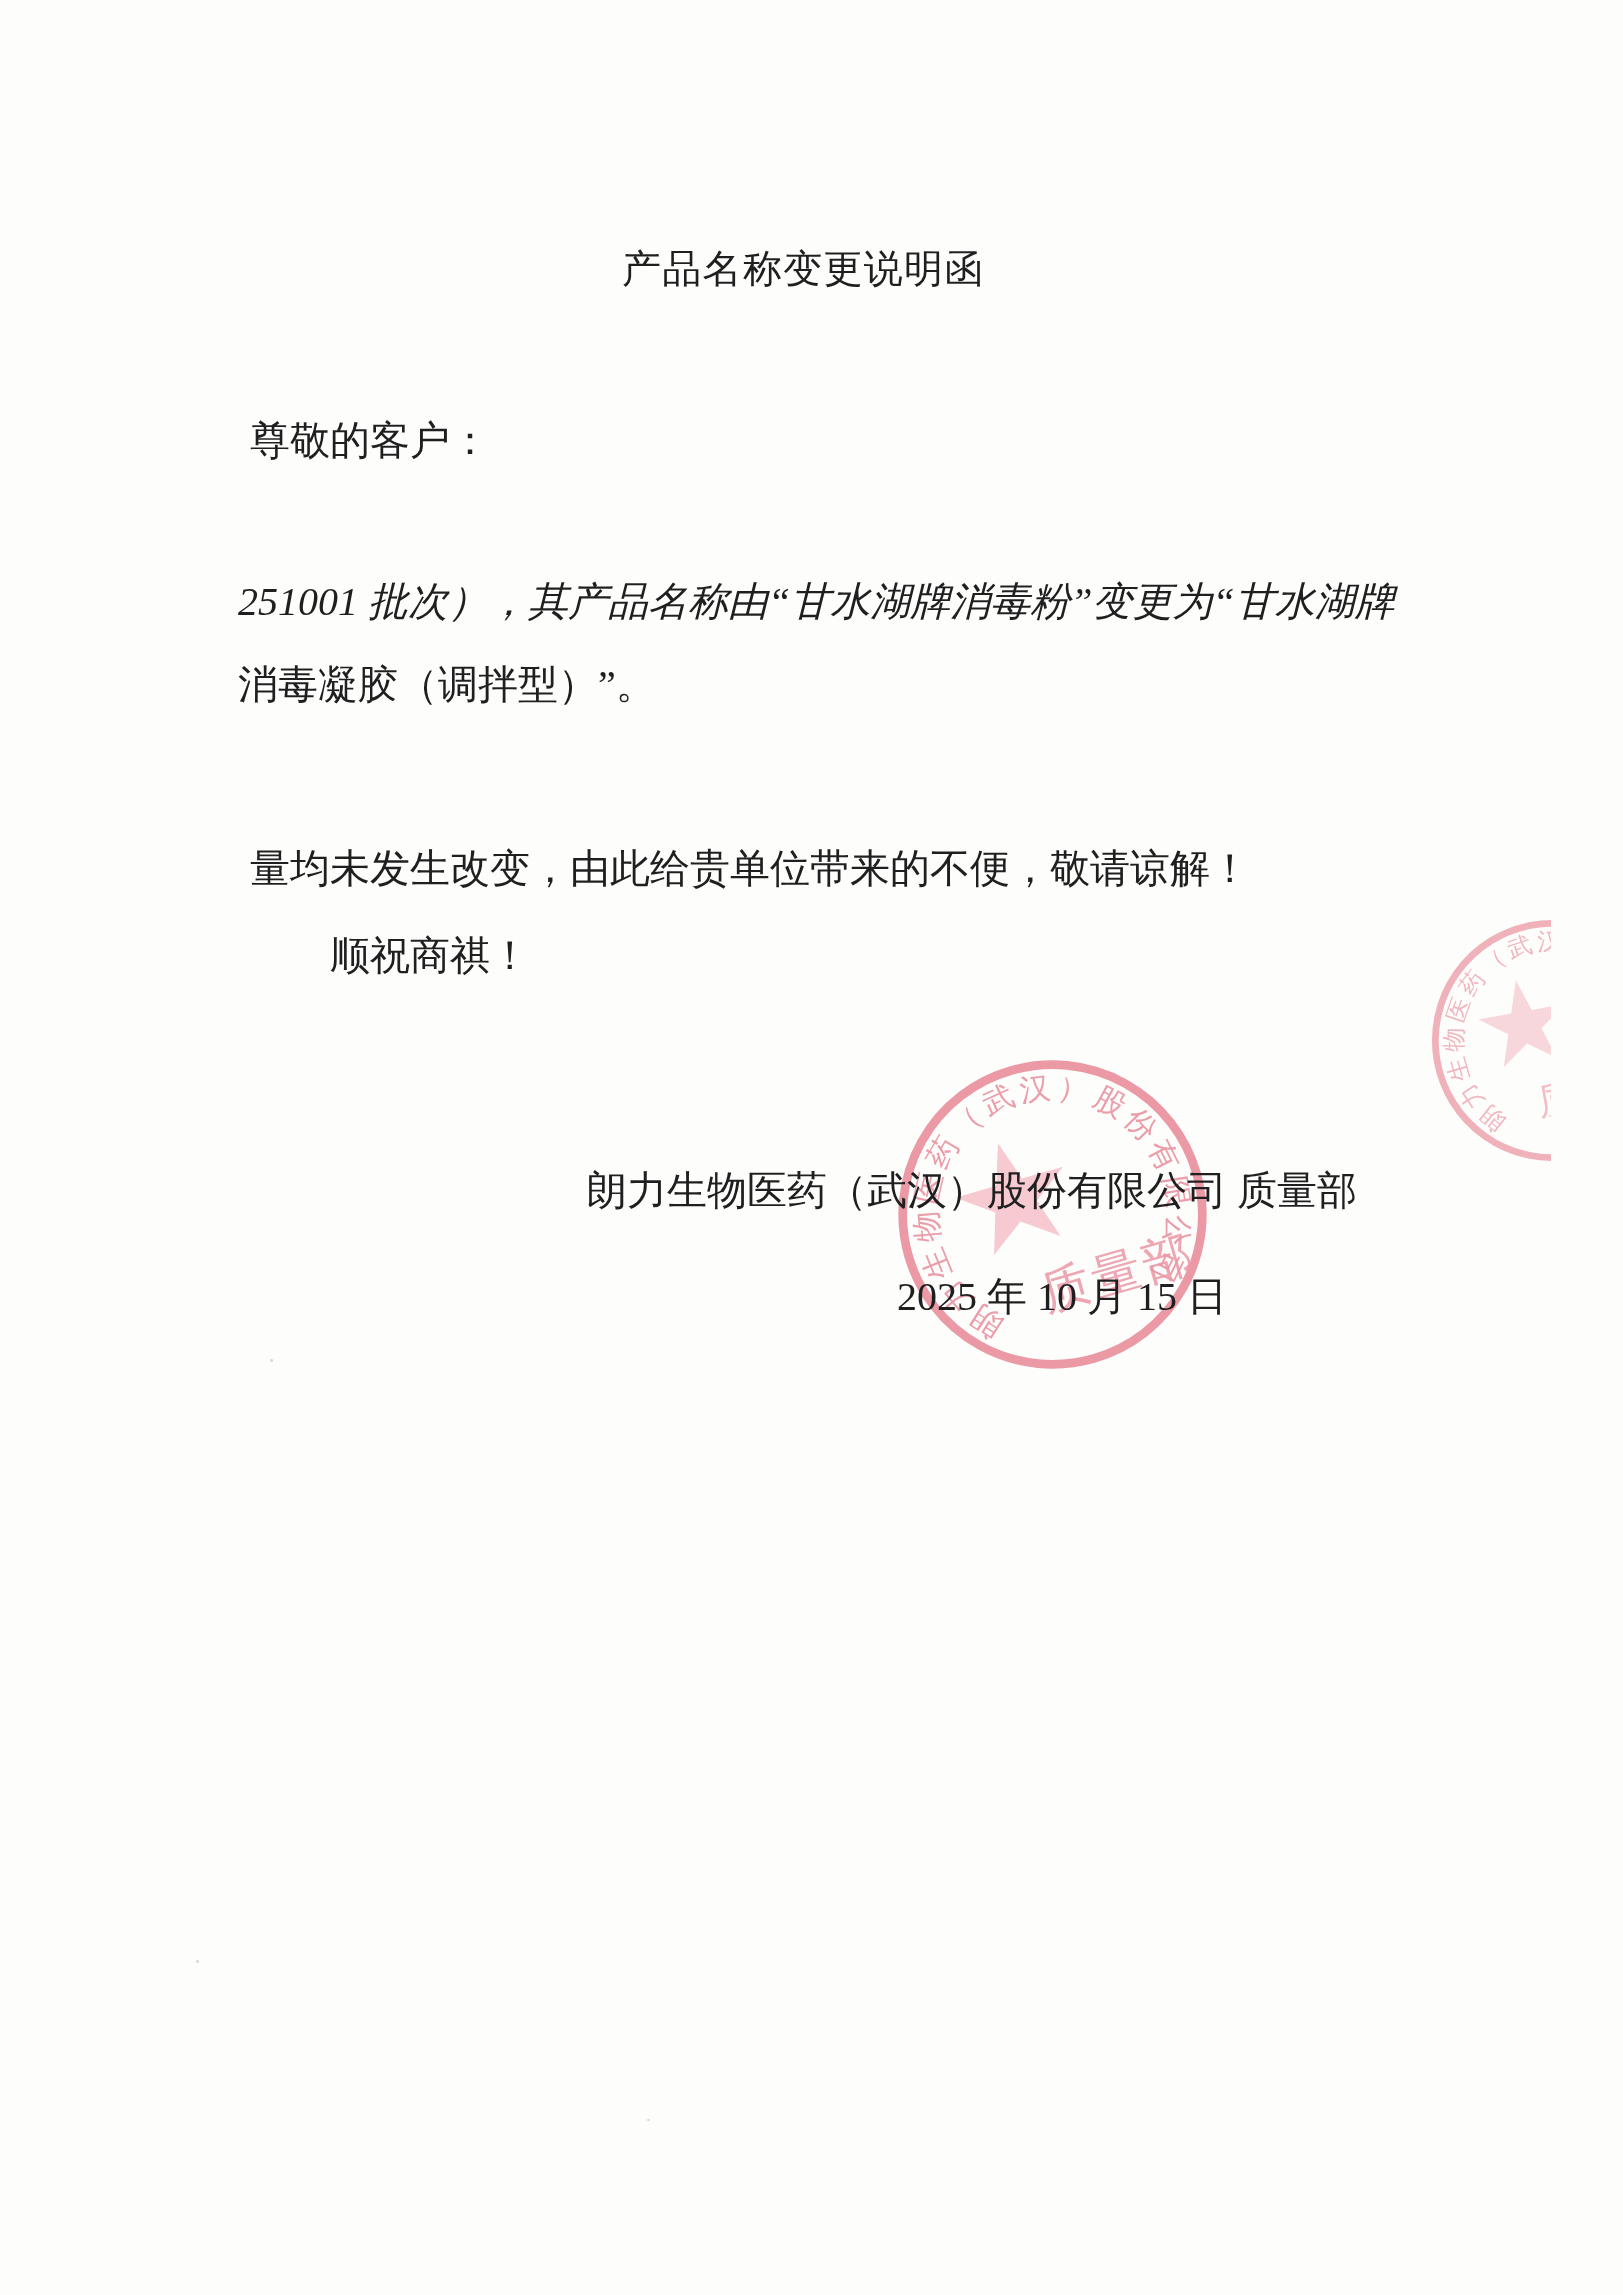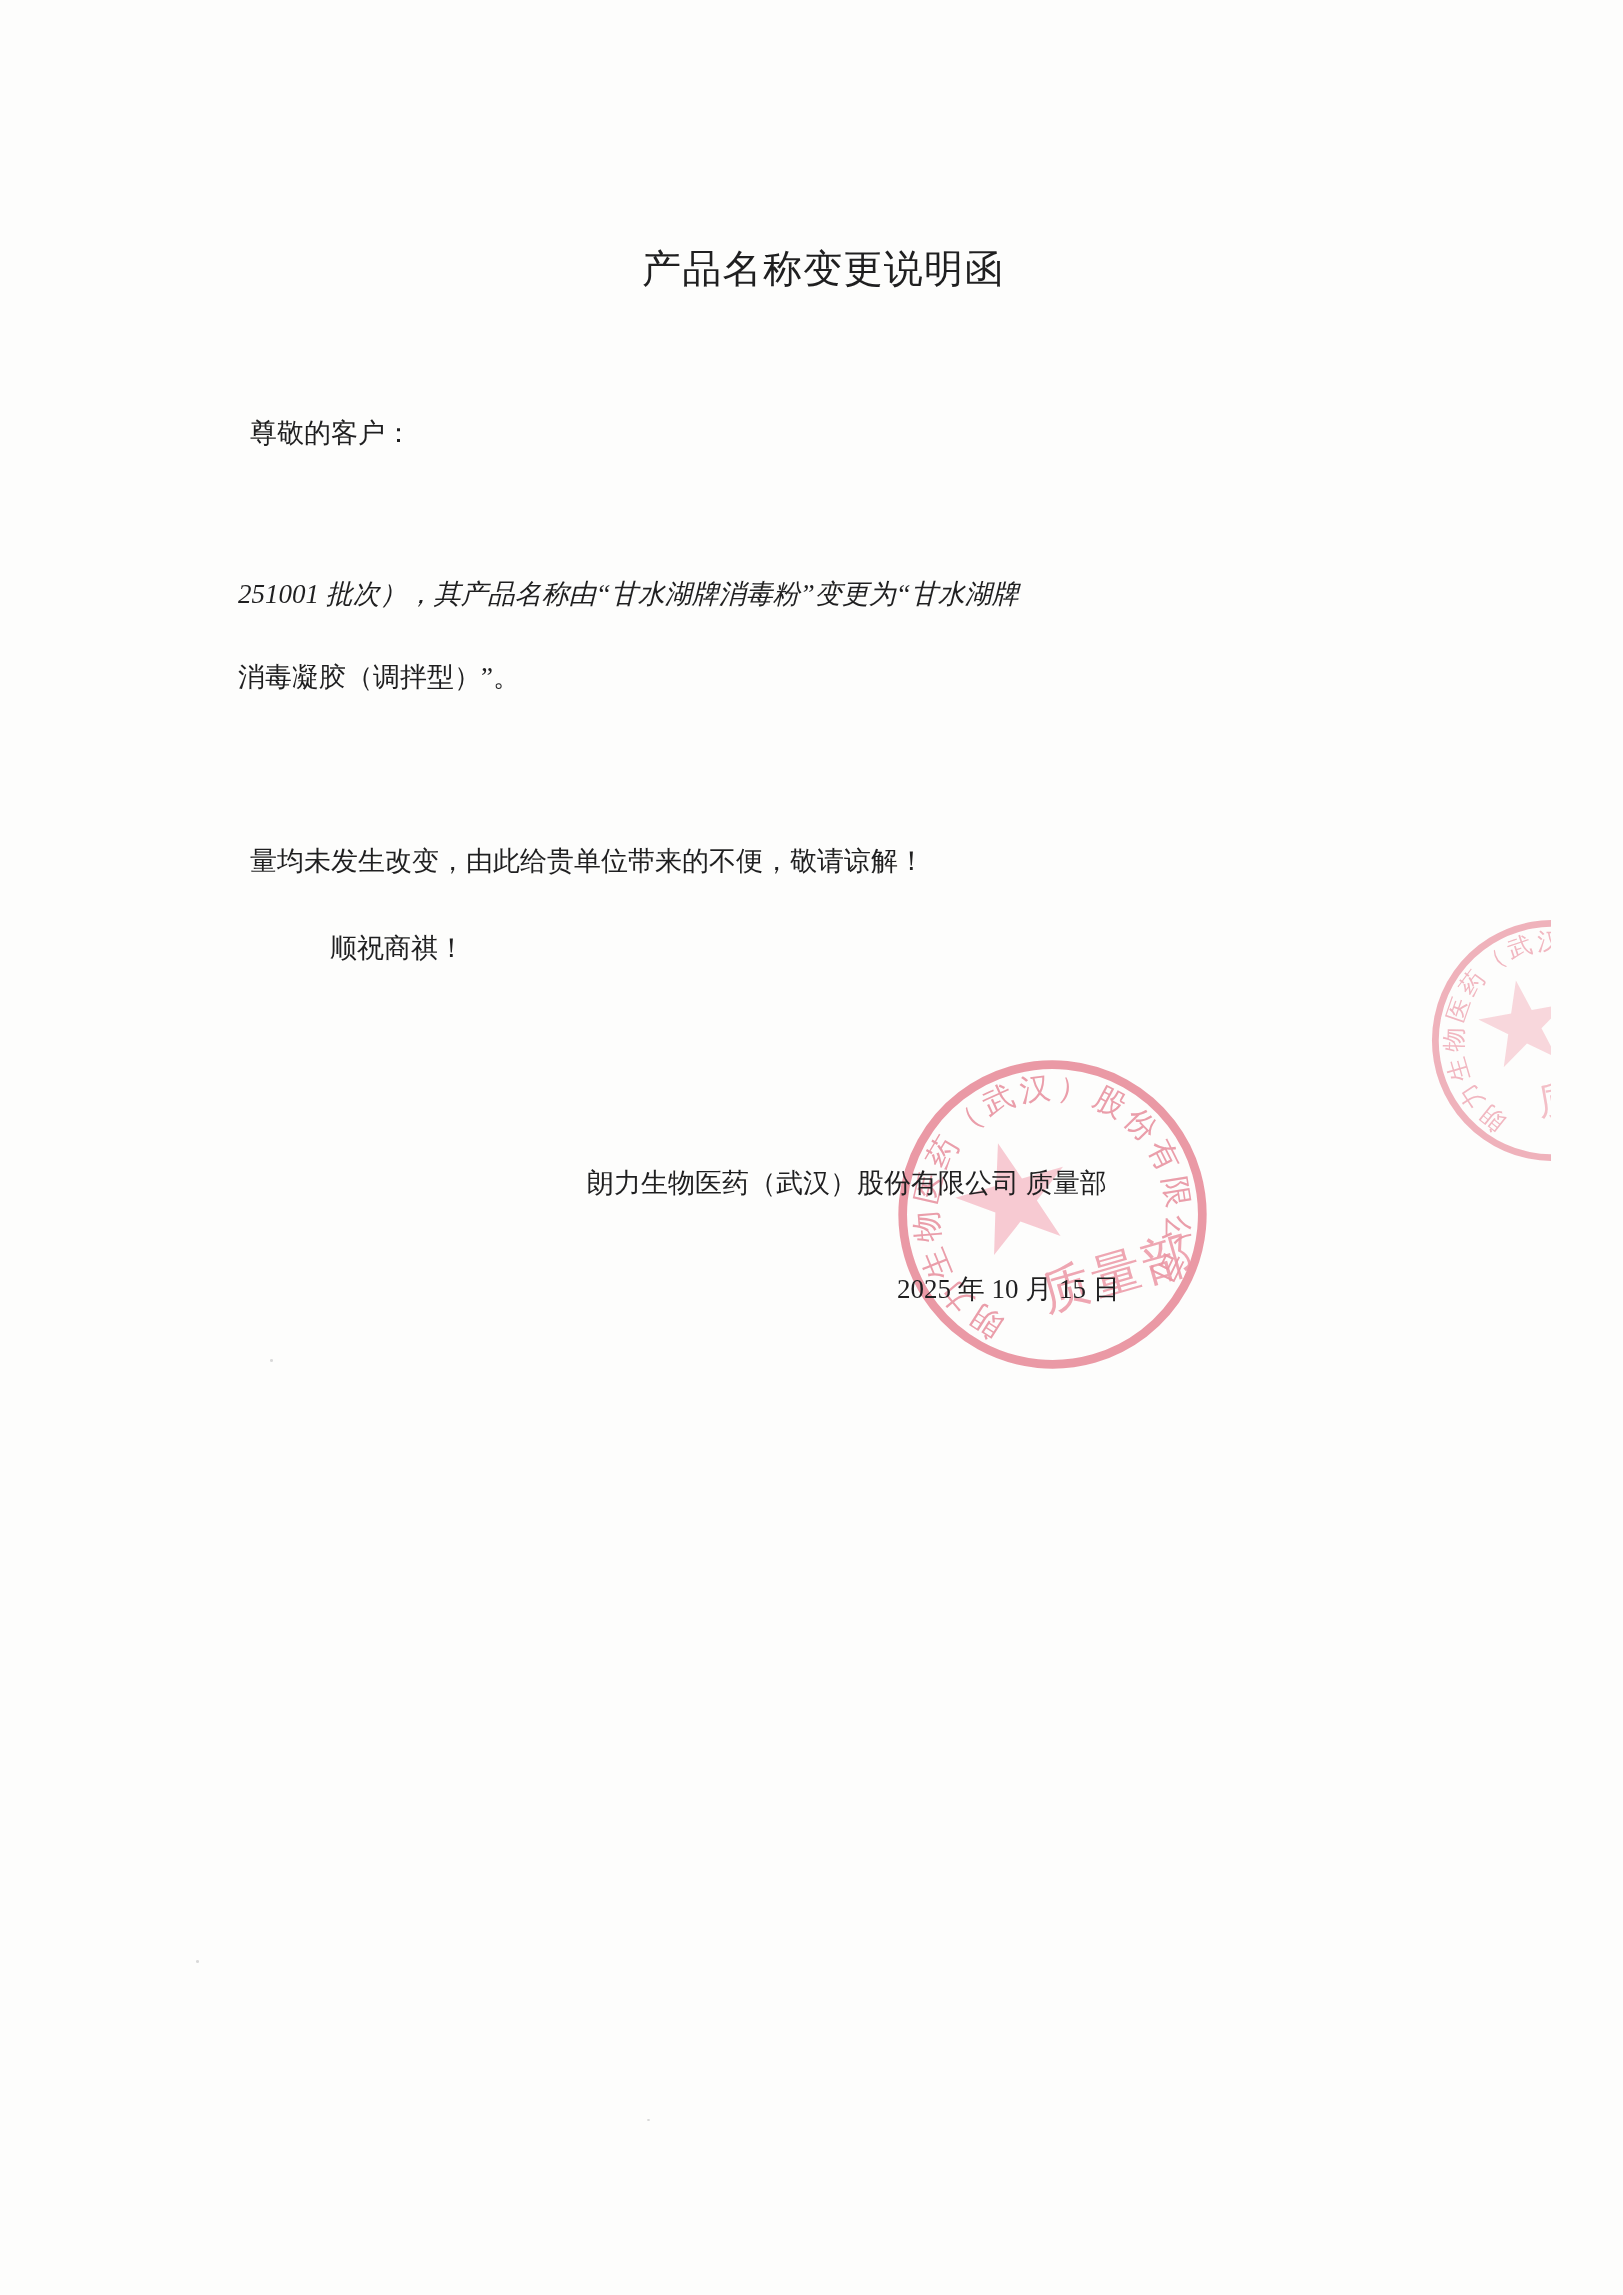--- a/index.html
+++ b/index.html
@@ -9,29 +9,28 @@
     margin:0 auto;
     background:#fdfdfc;
     overflow:hidden;
     font-family:"Liberation Serif","DejaVu Serif",serif;
     color:#1f1f1f;
   }
   .abs{position:absolute;}
   .txt{
     white-space:pre;
     line-height:1.15;
-    font-size:27px;
+    font-size:40px;
     color:#1f1f20;
     z-index:3;
   }
   .title{
     left:622px;top:247px;
     font-size:39px;
     letter-spacing:1.3px;
-    margin-left:20px;
   }
   .salutation{left:250px;top:418px;}
   .bl1{left:310px;top:499px;}
   .bl2{left:238px;top:579px;font-style:italic;}
   .bl3{left:238px;top:662px;}
   .bl4{left:310px;top:749px;}
   .bl5{left:238px;top:846px;margin-left:12px;}
   .bl6{left:310px;top:933px;margin-left:20px;}
   .signature{left:587px;top:1168px;}
   .dateline{left:897px;top:1274px;}

